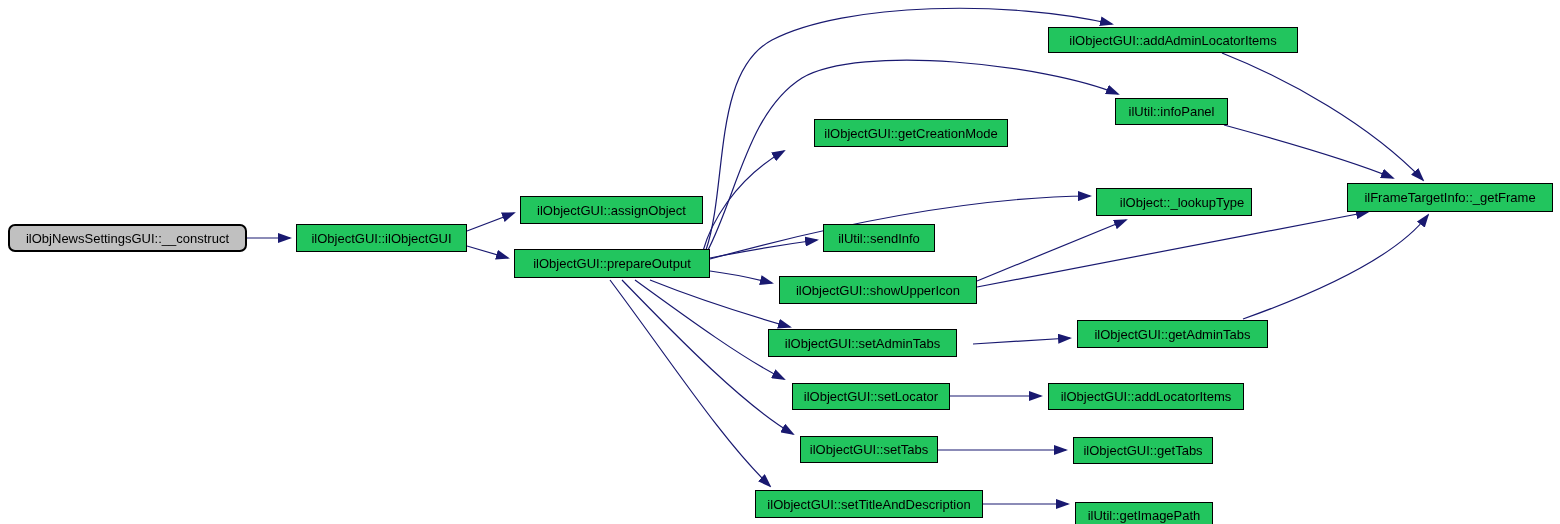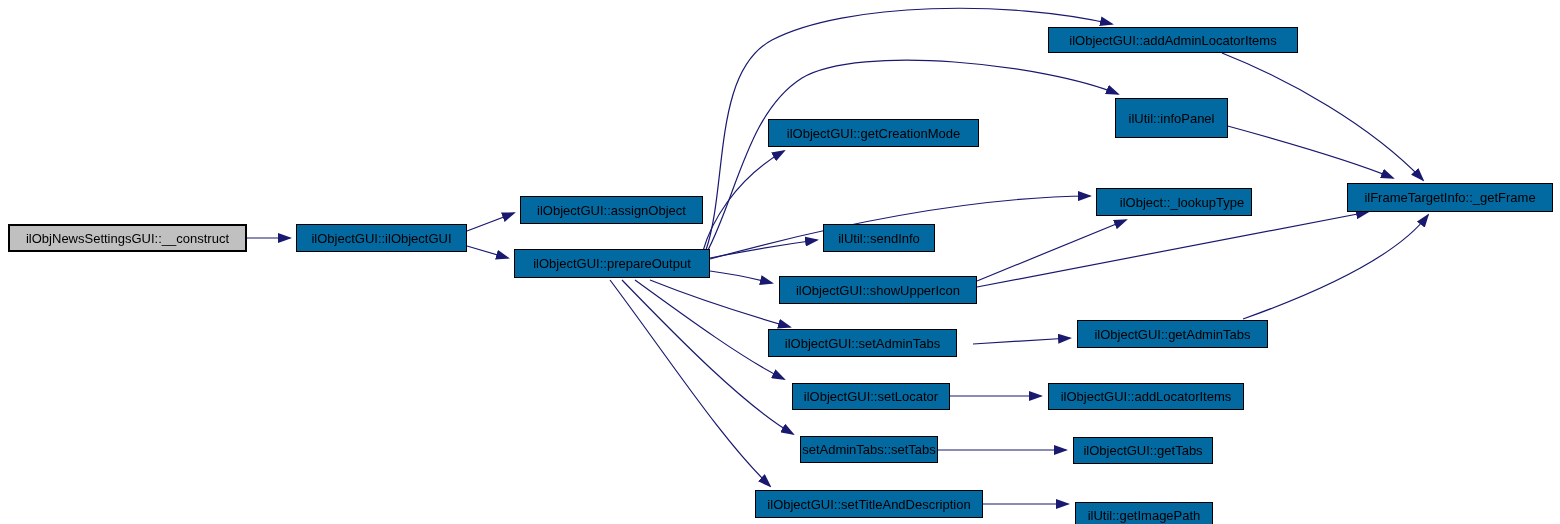--- a/index.html
+++ b/index.html
@@ -25,21 +25,21 @@
     fill: none;
     stroke-width: 1.2px;
   }
   #node-layer .node {
     position: absolute;
     box-sizing: border-box;
     display: flex;
     align-items: center;
     justify-content: center;
     border: 1px solid #000000;
-    background: #0369a1;
+    background: #22c55e;
     color: #000000;
     font-size: 13px;
     line-height: 1;
     white-space: nowrap;
     cursor: pointer;
   }
   #node-layer .node.highlight {
     background: #c0c0c0;
     border-width: 2px;
   }
@@ -73,33 +73,33 @@
         <path class="edge" d="M977,281 L1126,220" stroke="#191970" marker-end="url(#arrowhead)"></path>
         <path class="edge" d="M977,287 L1368,212" stroke="#191970" marker-end="url(#arrowhead)"></path>
         <path class="edge" d="M973,344 L1070,338" stroke="#191970" marker-end="url(#arrowhead)"></path>
         <path class="edge" d="M1243,319 C1330,288 1400,252 1428,215" stroke="#191970" marker-end="url(#arrowhead)"></path>
         <path class="edge" d="M950,396 L1041,396" stroke="#191970" marker-end="url(#arrowhead)"></path>
         <path class="edge" d="M938,450 L1066,450" stroke="#191970" marker-end="url(#arrowhead)"></path>
         <path class="edge" d="M983,504 L1068,504" stroke="#191970" marker-end="url(#arrowhead)"></path>
       </g>
   </svg>
   <div id="node-layer">
-      <div class="node highlight" style="left: 8px; top: 224px; width: 239px; height: 28px;">ilObjNewsSettingsGUI::__construct</div>
+      <div class="node highlight" style="left: 8px; top: 224px; width: 239px; height: 28px; border-radius: 7px;">ilObjNewsSettingsGUI::__construct</div>
       <div class="node" style="left: 296px; top: 224px; width: 171px; height: 28px;">ilObjectGUI::ilObjectGUI</div>
       <div class="node" style="left: 520px; top: 196px; width: 183px; height: 28px;">ilObjectGUI::assignObject</div>
       <div class="node" style="left: 514px; top: 249px; width: 196px; height: 29px;">ilObjectGUI::prepareOutput</div>
       <div class="node" style="left: 1048px; top: 27px; width: 250px; height: 26px;">ilObjectGUI::addAdminLocatorItems</div>
-      <div class="node" style="left: 1115px; top: 98px; width: 113px; height: 40px;">ilUtil::infoPanel</div>
-      <div class="node" style="left: 768px; top: 119px; width: 211px; height: 28px;">ilObjectGUI::getCreationMode</div>
+      <div class="node" style="left: 1115px; top: 98px; width: 113px; height: 27px;">ilUtil::infoPanel</div>
+      <div class="node" style="left: 814px; top: 119px; width: 194px; height: 28px;">ilObjectGUI::getCreationMode</div>
       <div class="node" style="left: 1096px; top: 188px; width: 156px; height: 28px; padding-left: 16px;">ilObject::_lookupType</div>
       <div class="node" style="left: 1347px; top: 183px; width: 206px; height: 29px;">ilFrameTargetInfo::_getFrame</div>
       <div class="node" style="left: 823px; top: 224px; width: 112px; height: 28px;">ilUtil::sendInfo</div>
       <div class="node" style="left: 779px; top: 276px; width: 198px; height: 28px;">ilObjectGUI::showUpperIcon</div>
       <div class="node" style="left: 768px; top: 329px; width: 189px; height: 28px;">ilObjectGUI::setAdminTabs</div>
       <div class="node" style="left: 1077px; top: 320px; width: 191px; height: 28px;">ilObjectGUI::getAdminTabs</div>
       <div class="node" style="left: 792px; top: 383px; width: 158px; height: 27px;">ilObjectGUI::setLocator</div>
       <div class="node" style="left: 1048px; top: 383px; width: 196px; height: 27px;">ilObjectGUI::addLocatorItems</div>
-      <div class="node" style="left: 800px; top: 436px; width: 138px; height: 27px;">setAdminTabs::setTabs</div>
+      <div class="node" style="left: 800px; top: 436px; width: 138px; height: 27px;">ilObjectGUI::setTabs</div>
       <div class="node" style="left: 1073px; top: 437px; width: 140px; height: 27px;">ilObjectGUI::getTabs</div>
       <div class="node" style="left: 755px; top: 490px; width: 228px; height: 28px;">ilObjectGUI::setTitleAndDescription</div>
       <div class="node" style="left: 1075px; top: 490px; width: 138px; height: 27px; margin-top: 12px;">ilUtil::getImagePath</div>
     </div>
 </div>
 
 </body></html>

